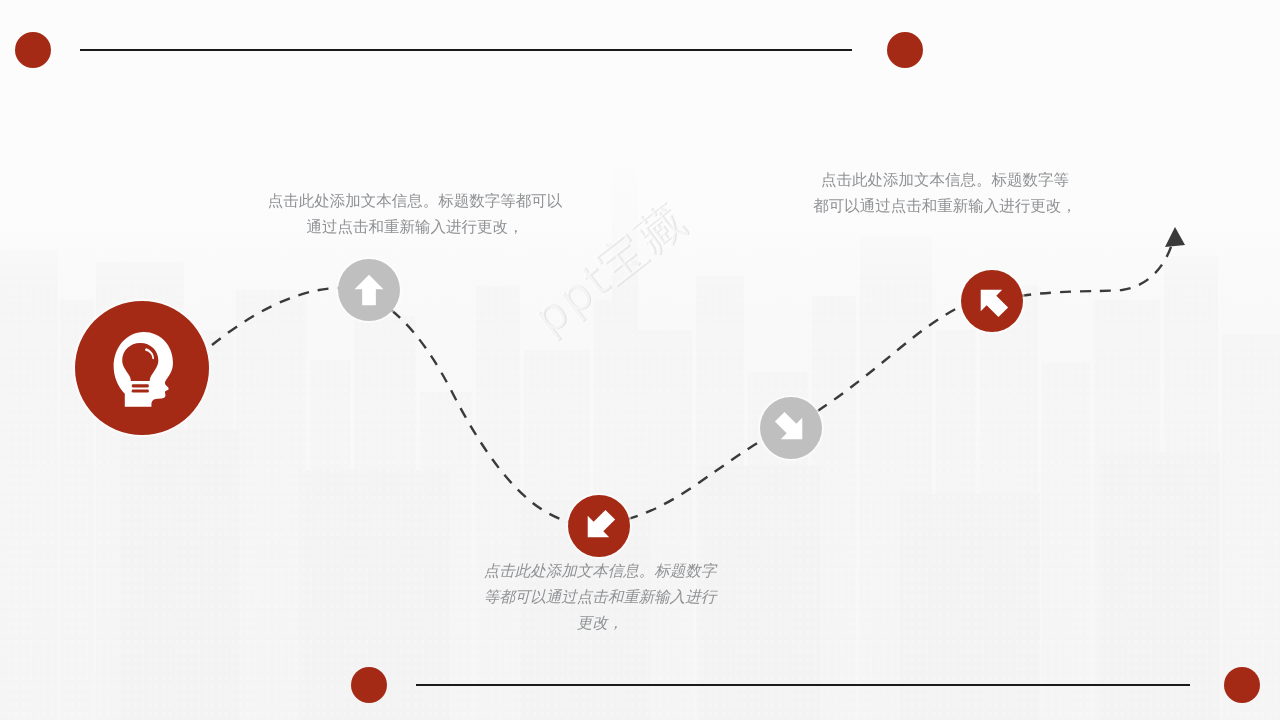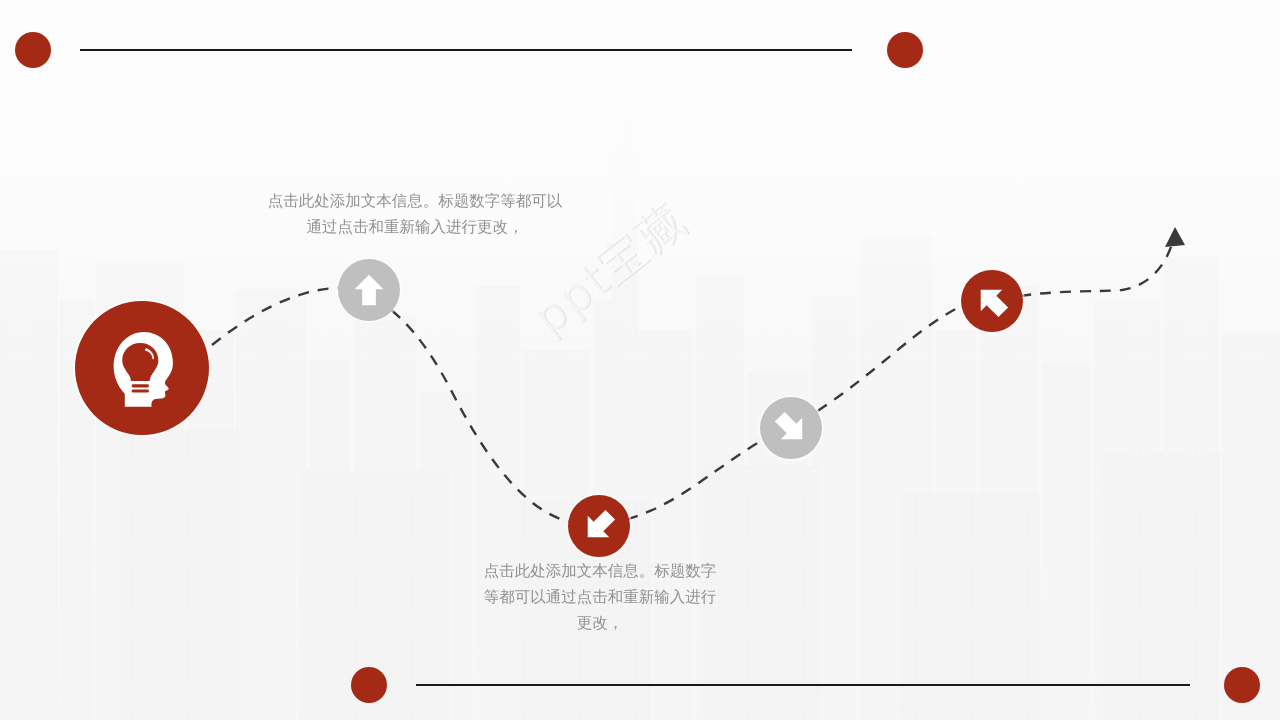--- a/index.html
+++ b/index.html
@@ -251,19 +251,21 @@
     <svg width="38" height="38" viewBox="0 0 100 100">
       <g transform="rotate(-45 50 50)">
         <path fill="#ffffff" d="M 50 8 L 90 48 L 68 48 L 68 92 L 32 92 L 32 48 L 10 48 Z"></path>
       </g>
     </svg>
   </div>
 
   <div class="caption" style="left:250px; top:188px; width:330px;">点击此处添加文本信息。标题数字等都可以
 通过点击和重新输入进行更改，</div>
 
-
-  <div class="caption" style="left:455px; top:558px; width:290px;">点击此处添加文本信息。标题数字
+  <div class="caption" style="left:800px; top:167px; width:290px;">点击此处添加文本信息。标题数字等
+都可以通过点击和重新输入进行更改，</div>
+
+  <div class="caption" style="left:455px; top:558px; width:290px;font-style:italic;">点击此处添加文本信息。标题数字
 等都可以通过点击和重新输入进行
 更改，</div>
 
 
 </div>
 
 </body></html>

